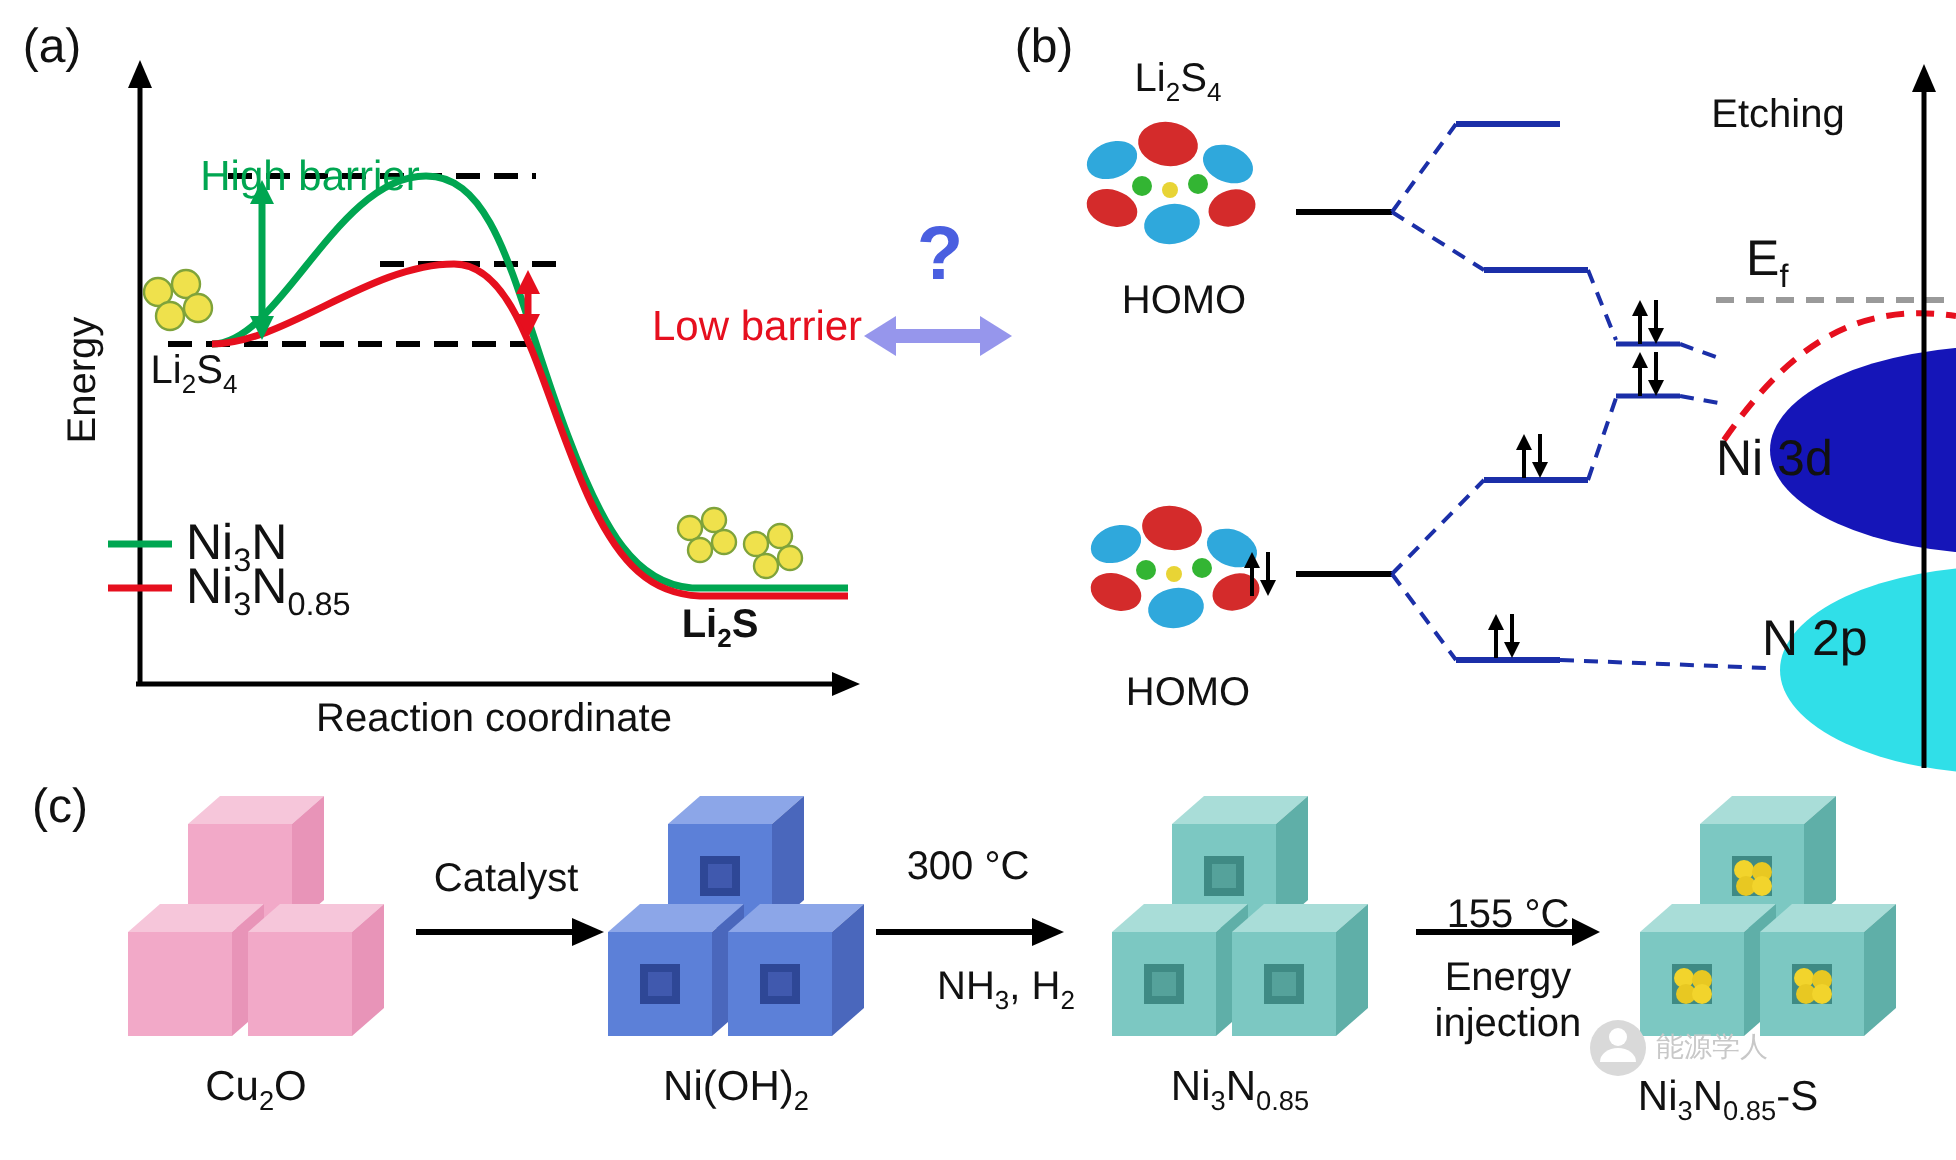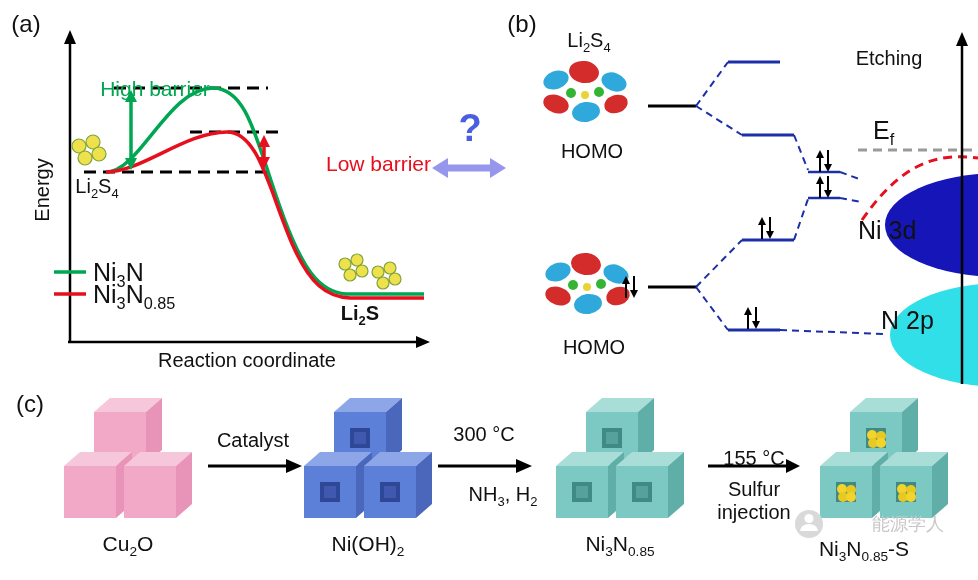--- a/index.html
+++ b/index.html
@@ -10,21 +10,21 @@
   .tc{transform:translate(-50%,-50%);text-align:center;}
   .tl{transform:translate(0,-50%);}
   .rot{transform:translate(-50%,-50%) rotate(-90deg);}
   .f24{font-size:24px;}
   .f21{font-size:21px;}
   .f19{font-size:25px;}
   .green{color:#00A651;}
   .red{color:#E60F1E;}
   .qmark{font-size:38px;font-weight:bold;color:#4A5FE0;}
   .wrap{white-space:normal;width:86px;line-height:1.15;}
-  .wm{color:#C8C8C8;font-size:18px;margin-left:44px;}
+  .wm{color:#C8C8C8;font-size:14px;}
   sub{font-size:65%;line-height:0;}
 </style>
 </head>
 <body>
 
 <div id="fig">
 
 <svg id="art" width="978" height="580" viewBox="0 0 978 580" xmlns="http://www.w3.org/2000/svg" xmlns:xlink="http://www.w3.org/1999/xlink">
   <defs>
     <g id="epair">
@@ -239,20 +239,20 @@
 <div class="t tc" style="left:889px;top:58px;">Etching</div>
 <div class="t tl f19" style="left:873px;top:130px;">E<sub>f</sub></div>
 <div class="t tl f19" style="left:858px;top:230px;">Ni 3d</div>
 <div class="t tl f19" style="left:881px;top:320px;">N 2p</div>
 
 <div class="t tc f24" style="left:30px;top:404px;">(c)</div>
 <div class="t tc" style="left:253px;top:440px;">Catalyst</div>
 <div class="t tc" style="left:484px;top:434px;">300 °C</div>
 <div class="t tc" style="left:503px;top:494px;">NH<sub>3</sub>, H<sub>2</sub></div>
 <div class="t tc" style="left:754px;top:434px;margin-top:24px;">155 °C</div>
-<div class="t tc wrap" style="left:754px;top:501px;">Sulfur injection</div>
+<div class="t tc wrap" style="left:754px;top:501px;">Energy injection</div>
 <div class="t tc f21" style="left:128px;top:544px;">Cu<sub>2</sub>O</div>
 <div class="t tc f21" style="left:368px;top:544px;">Ni(OH)<sub>2</sub></div>
 <div class="t tc f21" style="left:620px;top:544px;">Ni<sub>3</sub>N<sub>0.85</sub></div>
 <div class="t tc f21" style="left:864px;top:549px;">Ni<sub>3</sub>N<sub>0.85</sub>-S</div>
 <div class="t tl wm" style="left:828px;top:524px;">能源学人</div>
 
 </div>
 
 </body></html>

